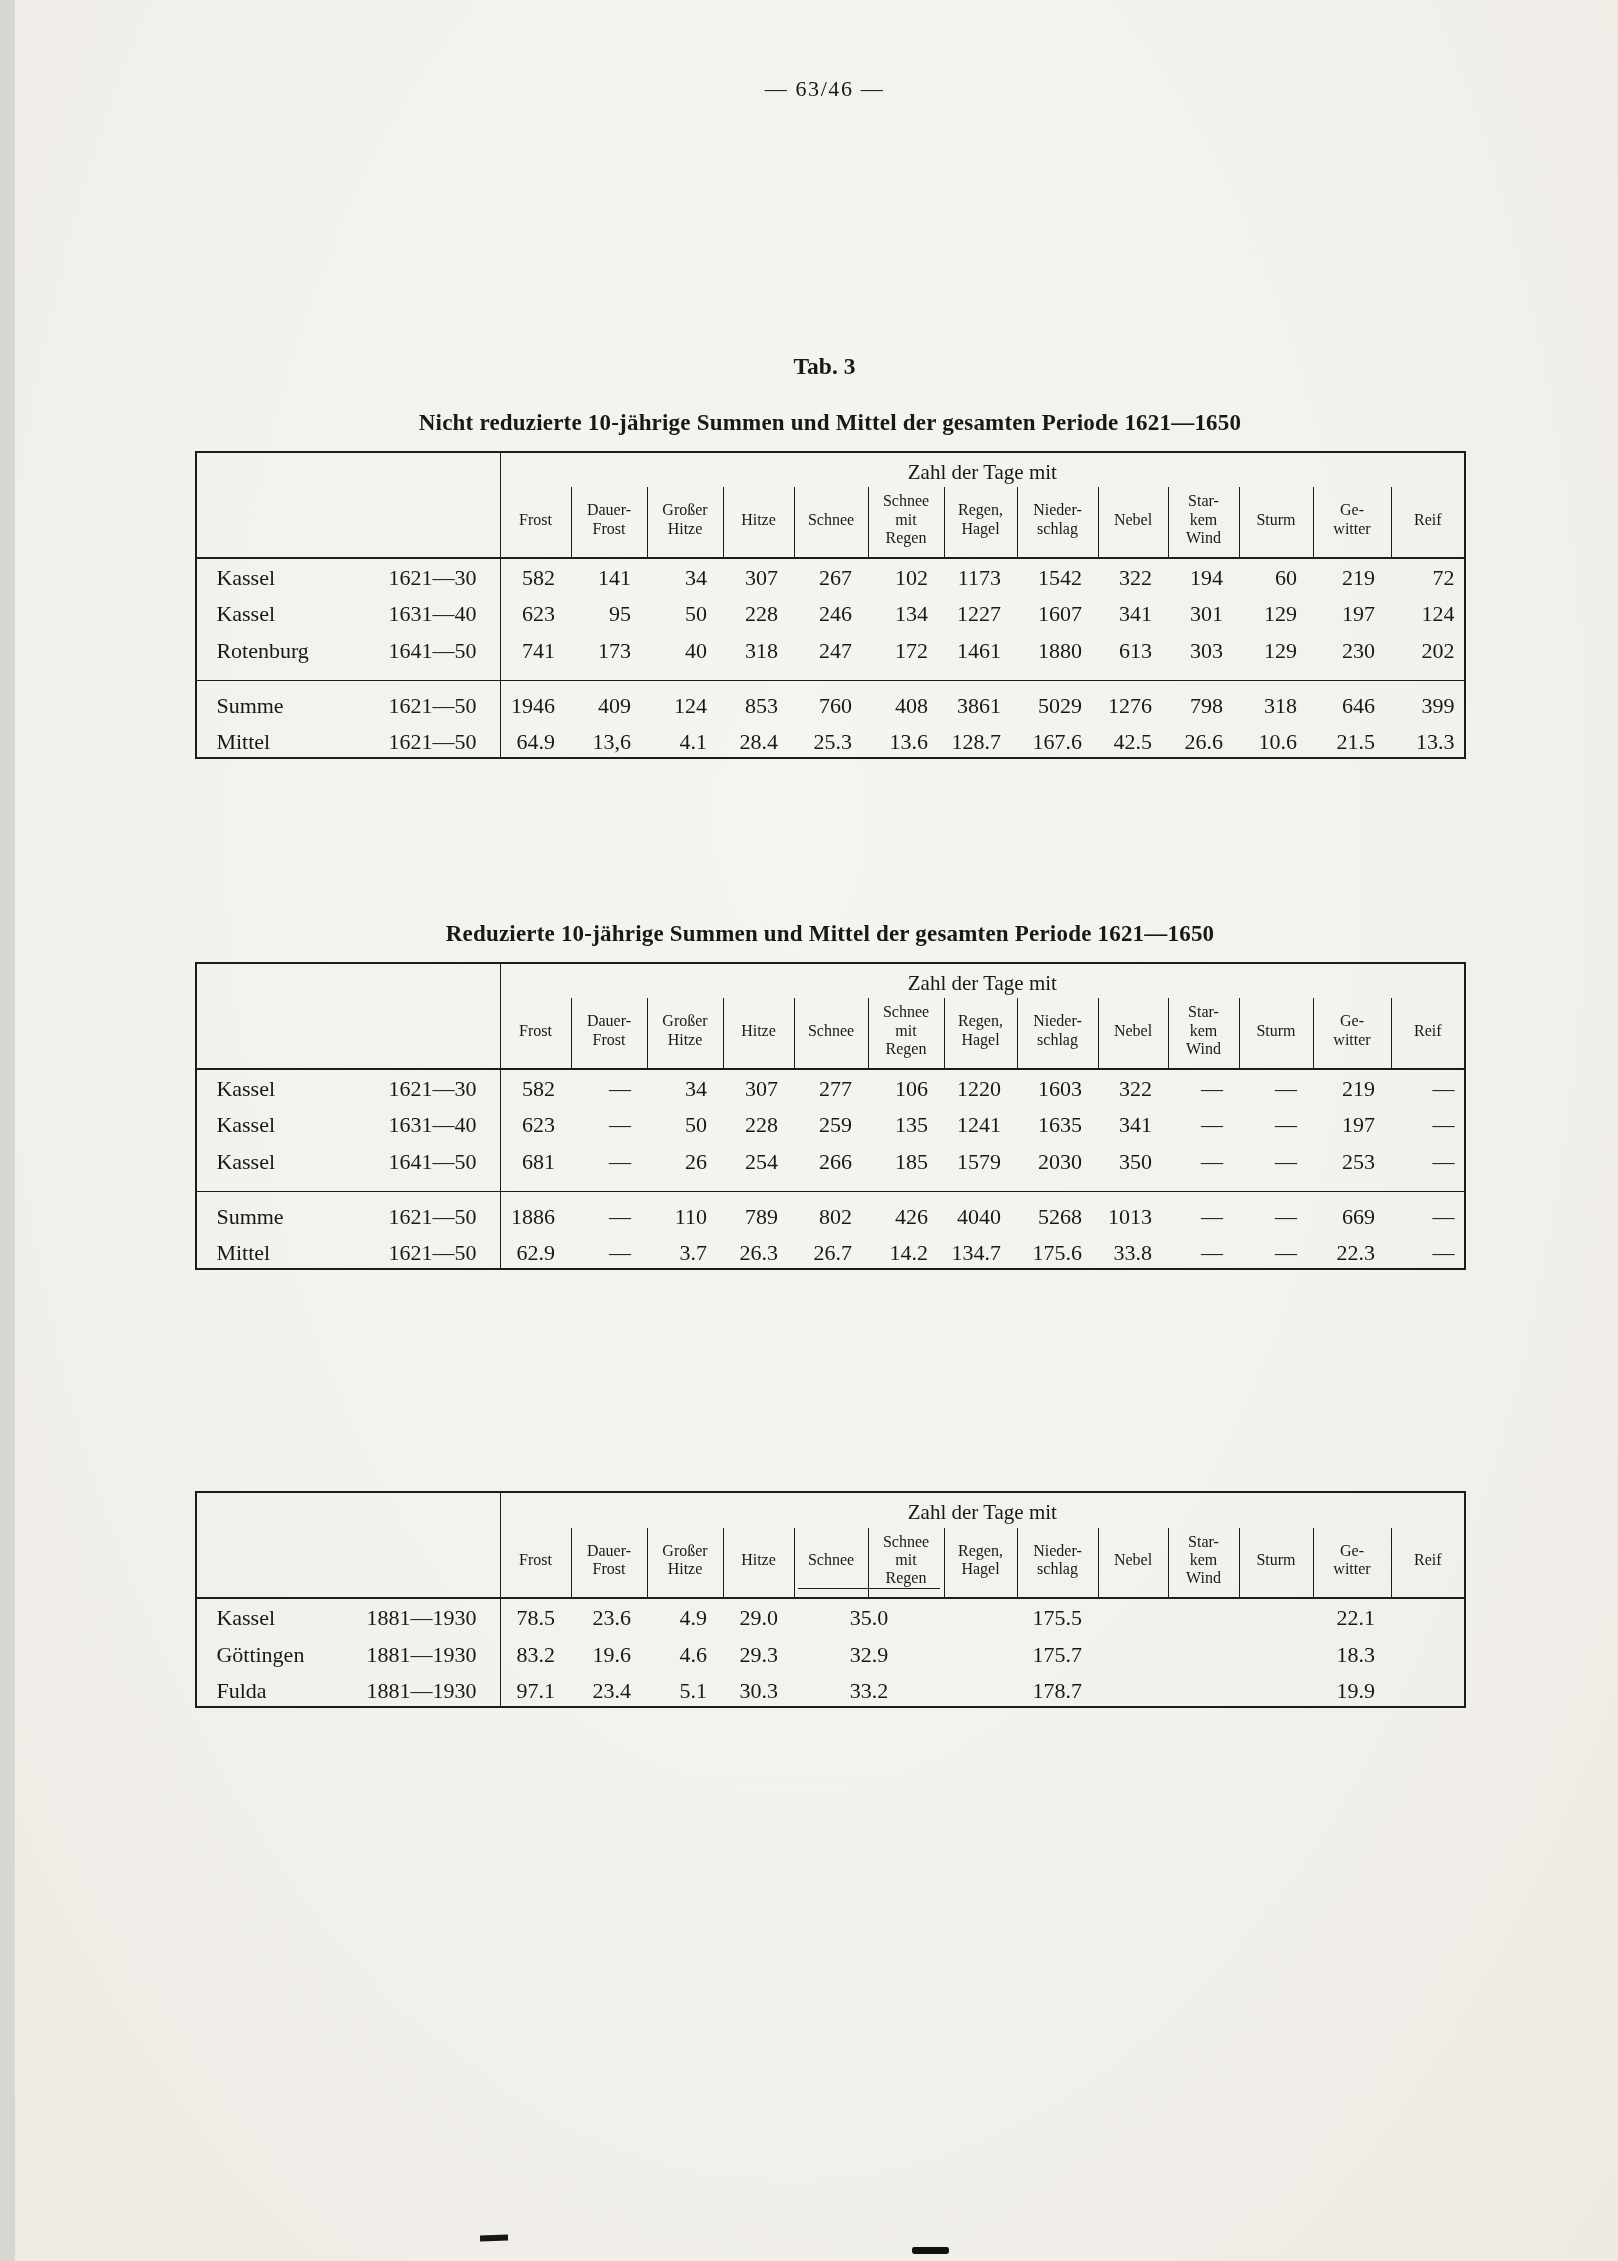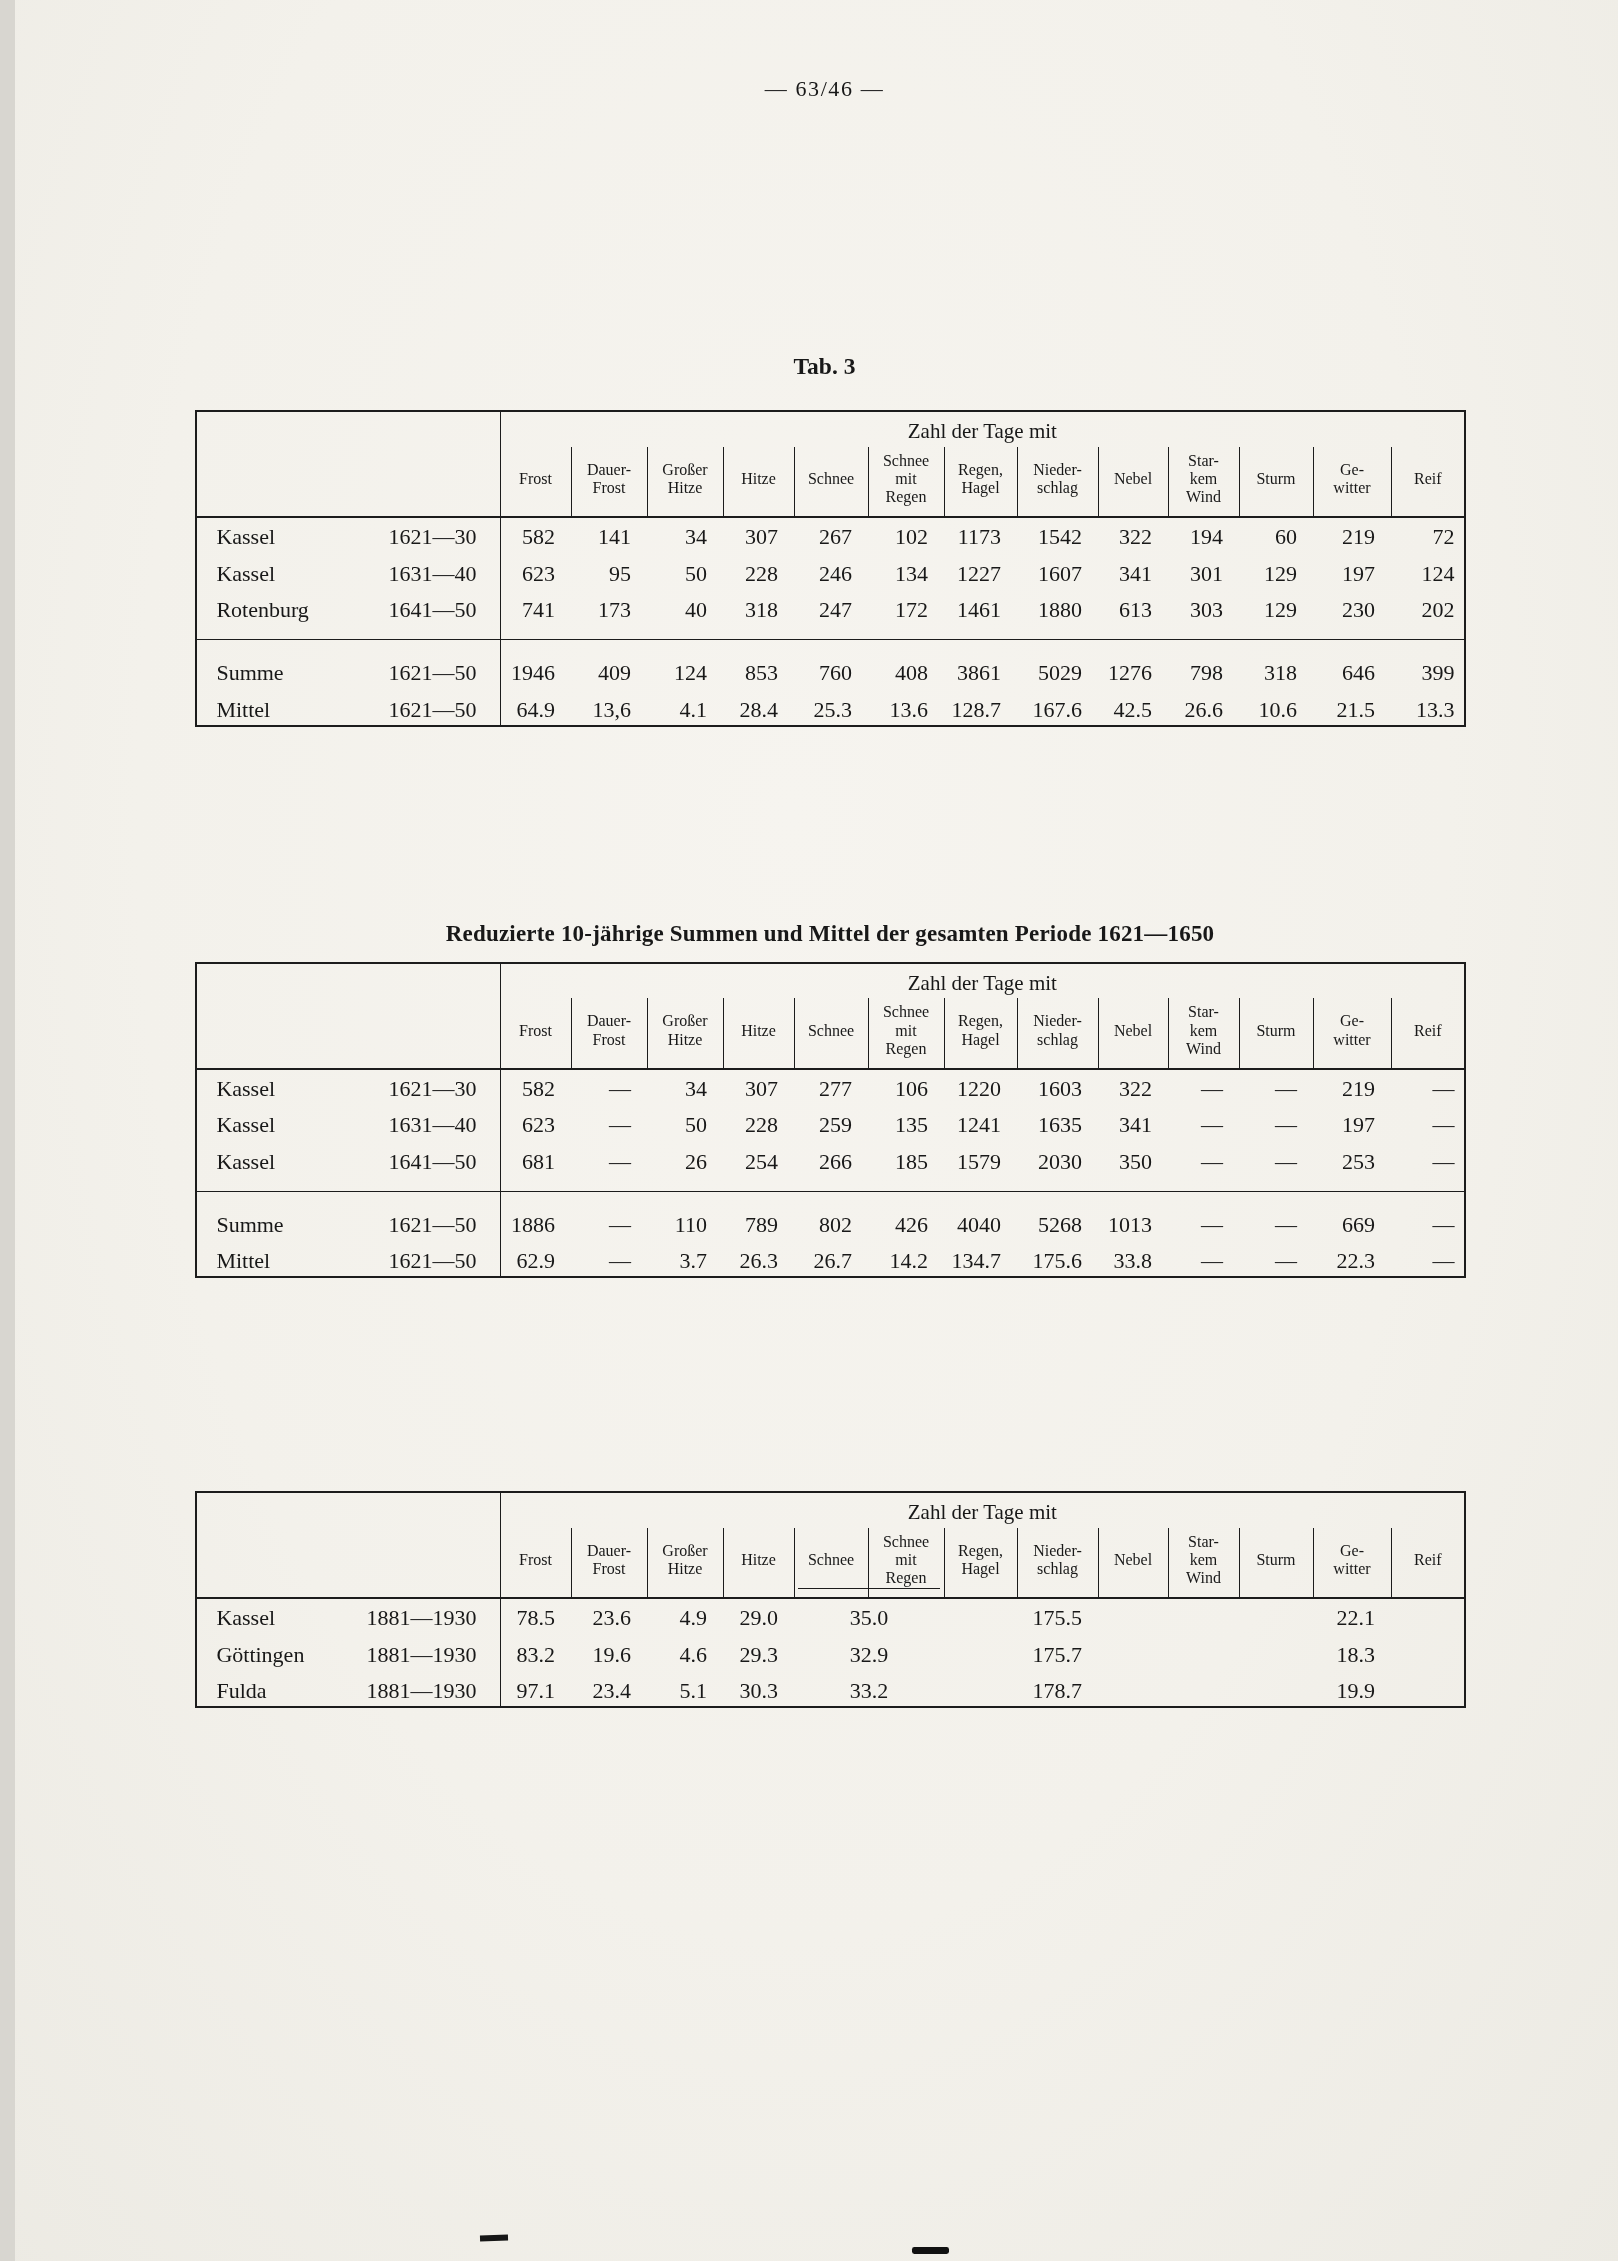--- a/index.html
+++ b/index.html
@@ -32,38 +32,39 @@
   th.col-head + th.col-head{border-left:1.6px solid #1c1c1c}
   th.snow-underline::after{content:"";position:absolute;left:3.2px;right:3.2px;bottom:8px;border-bottom:1.6px solid #1c1c1c}
   th.snow-underline.su-left::after{right:-1.6px}
   th.snow-underline.su-right::after{left:-1.6px}
   tbody td{font-size:22px;padding:5.7px 16px 4.9px 0;text-align:right;white-space:nowrap}
   tbody td.station{text-align:left;padding-left:19.4px;padding-right:3.2px}
   tbody td.period{border-right:1.6px solid #1c1c1c;padding-right:23px}
   tbody td.center{text-align:center;padding-right:0}
   tbody td.reif{padding-right:9.7px}
   tr.data-last td{padding-bottom:16px}
-  tr.sum-first td{border-top:1.6px solid #1c1c1c;padding-top:20px}
+  tr.sum-first td{border-top:1.6px solid #1c1c1c;padding-top:12px}
   tr.last-row td{padding-bottom:2px}
   .artifact{position:absolute;background:#0d0d0d}
   .art-edge-1{top:0;right:0;width:6.5px;height:324px}
   .art-edge-2{top:1408px;right:0;width:7.3px;height:308px}
   .art-edge-3{top:2003px;right:1.6px;width:4.9px;height:57px;background:#141414}
   .art-bottom-1{left:465px;top:2235px;width:27.5px;height:5.7px;transform:rotate(-2deg);background:#161616}
   .art-bottom-2{left:897px;top:2247px;width:37px;height:7.3px;border-radius:2.4px;background:#111}
 </style>
 </head>
 <body>
 
 <div class="page">
 
   <div class="page-number">— 63/46 —</div>
   <div class="tab-label">Tab. 3</div>
 
   <section class="table-block tb-0">
+    <h2 class="table-title">Nicht reduzierte 10-jährige Summen und Mittel der gesamten Periode 1621—1650</h2>
     <table class="data">
         <colgroup>
           <col style="width: 158px;">
           <col style="width: 146px;">
           <col style="width: 71px;">
           <col style="width: 76px;">
           <col style="width: 76px;">
           <col style="width: 71px;">
           <col style="width: 74px;">
           <col style="width: 76px;">

